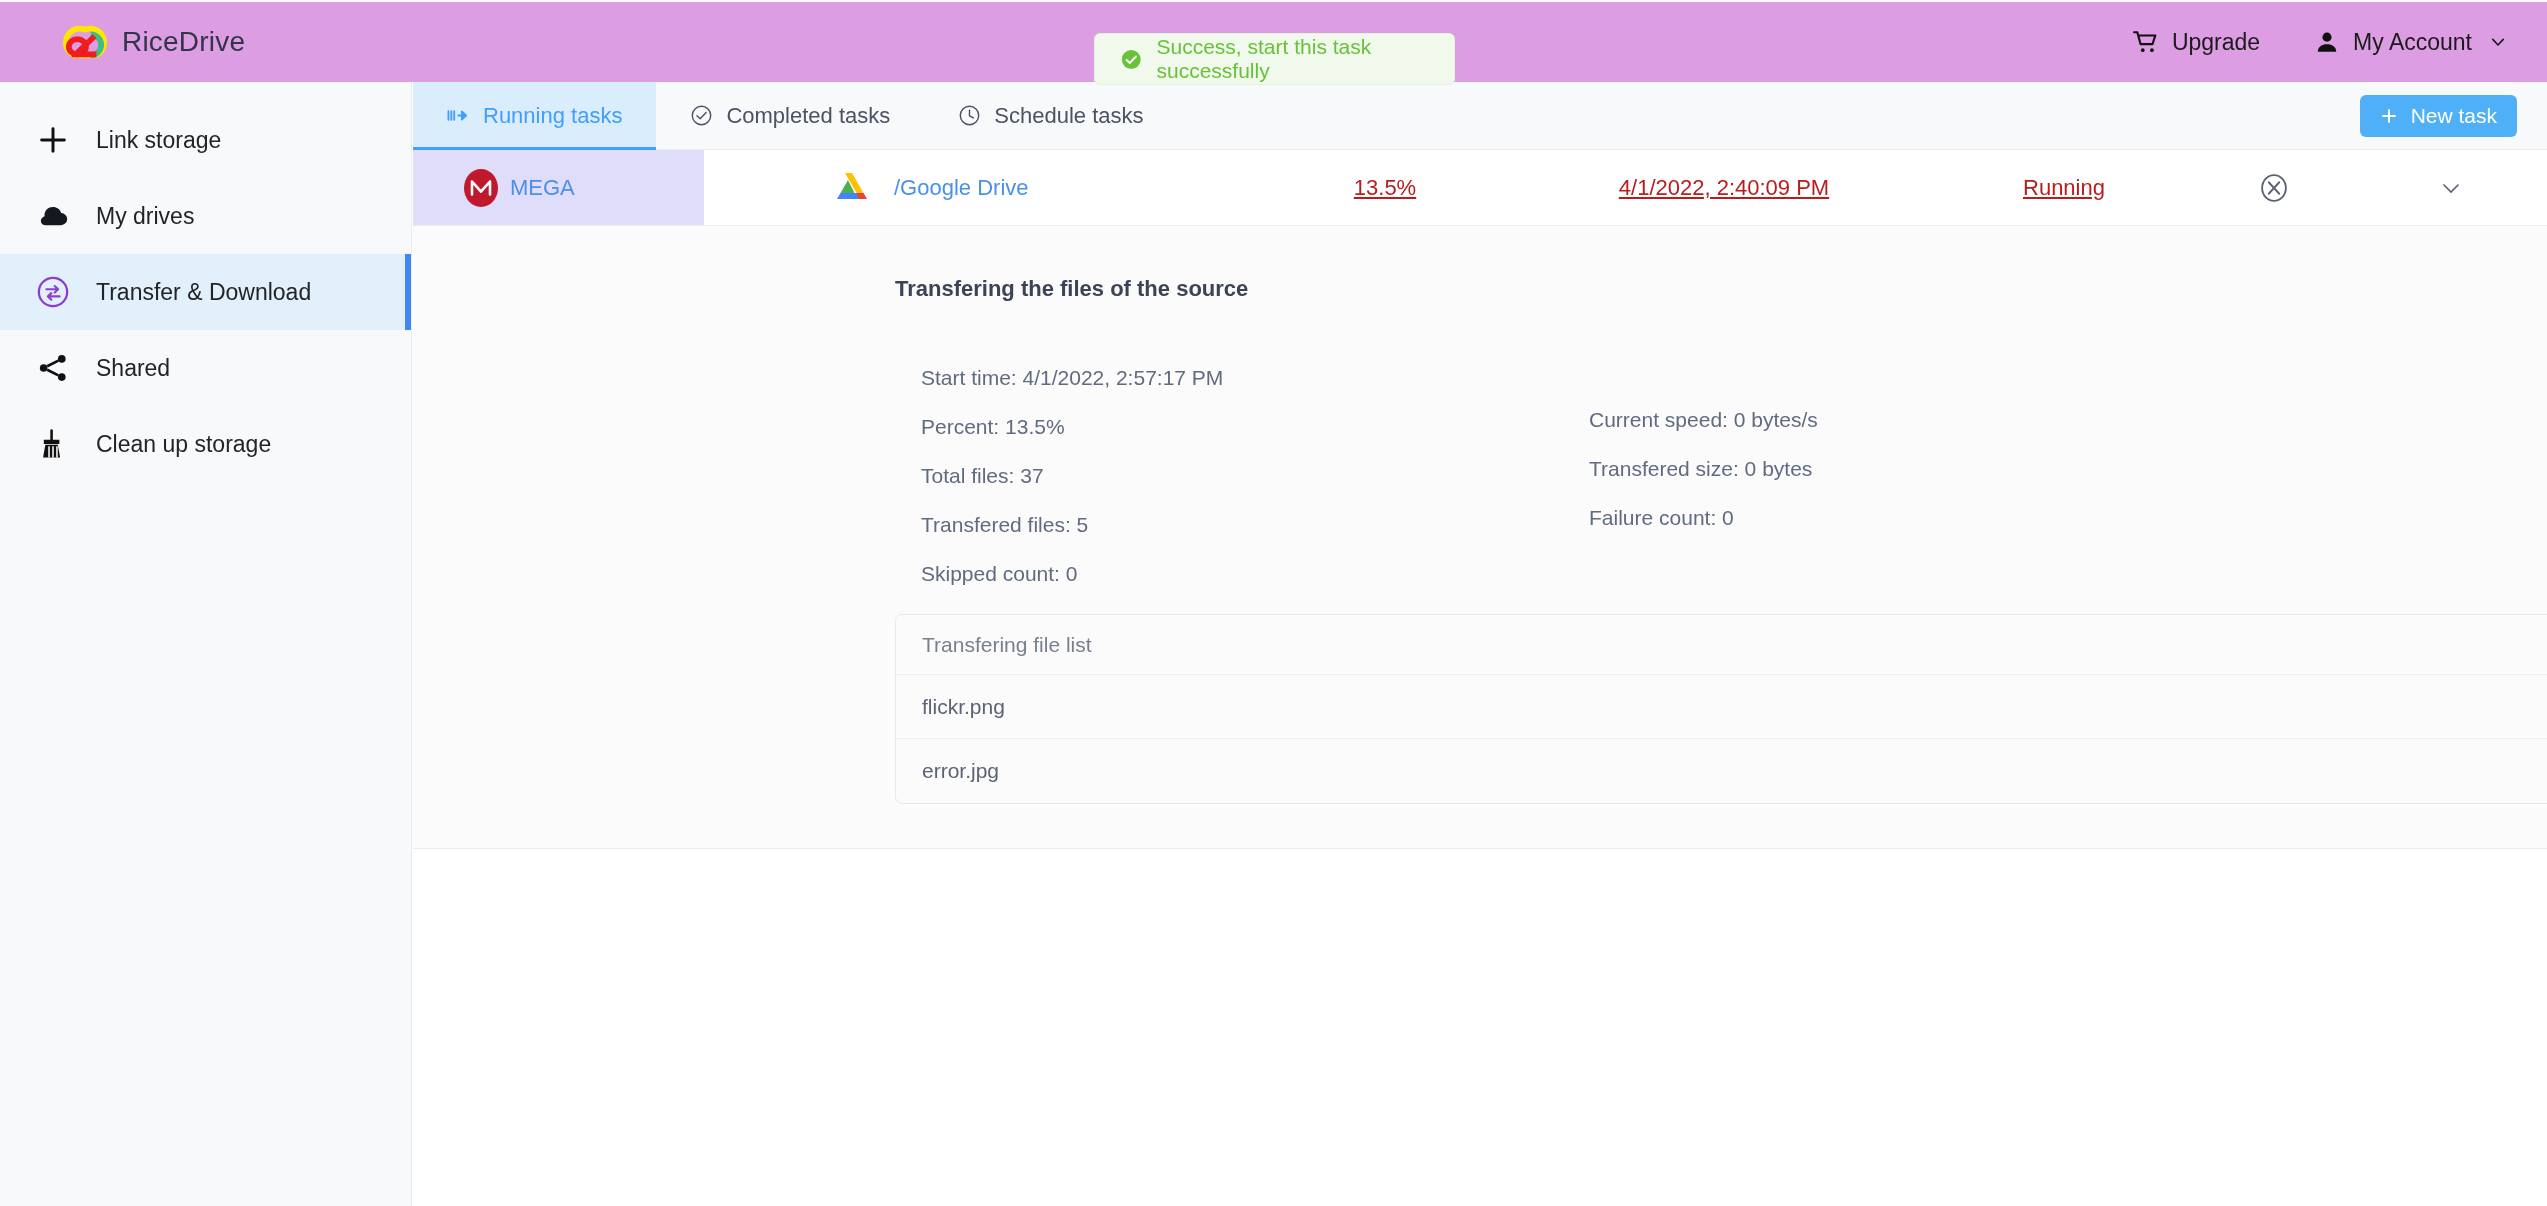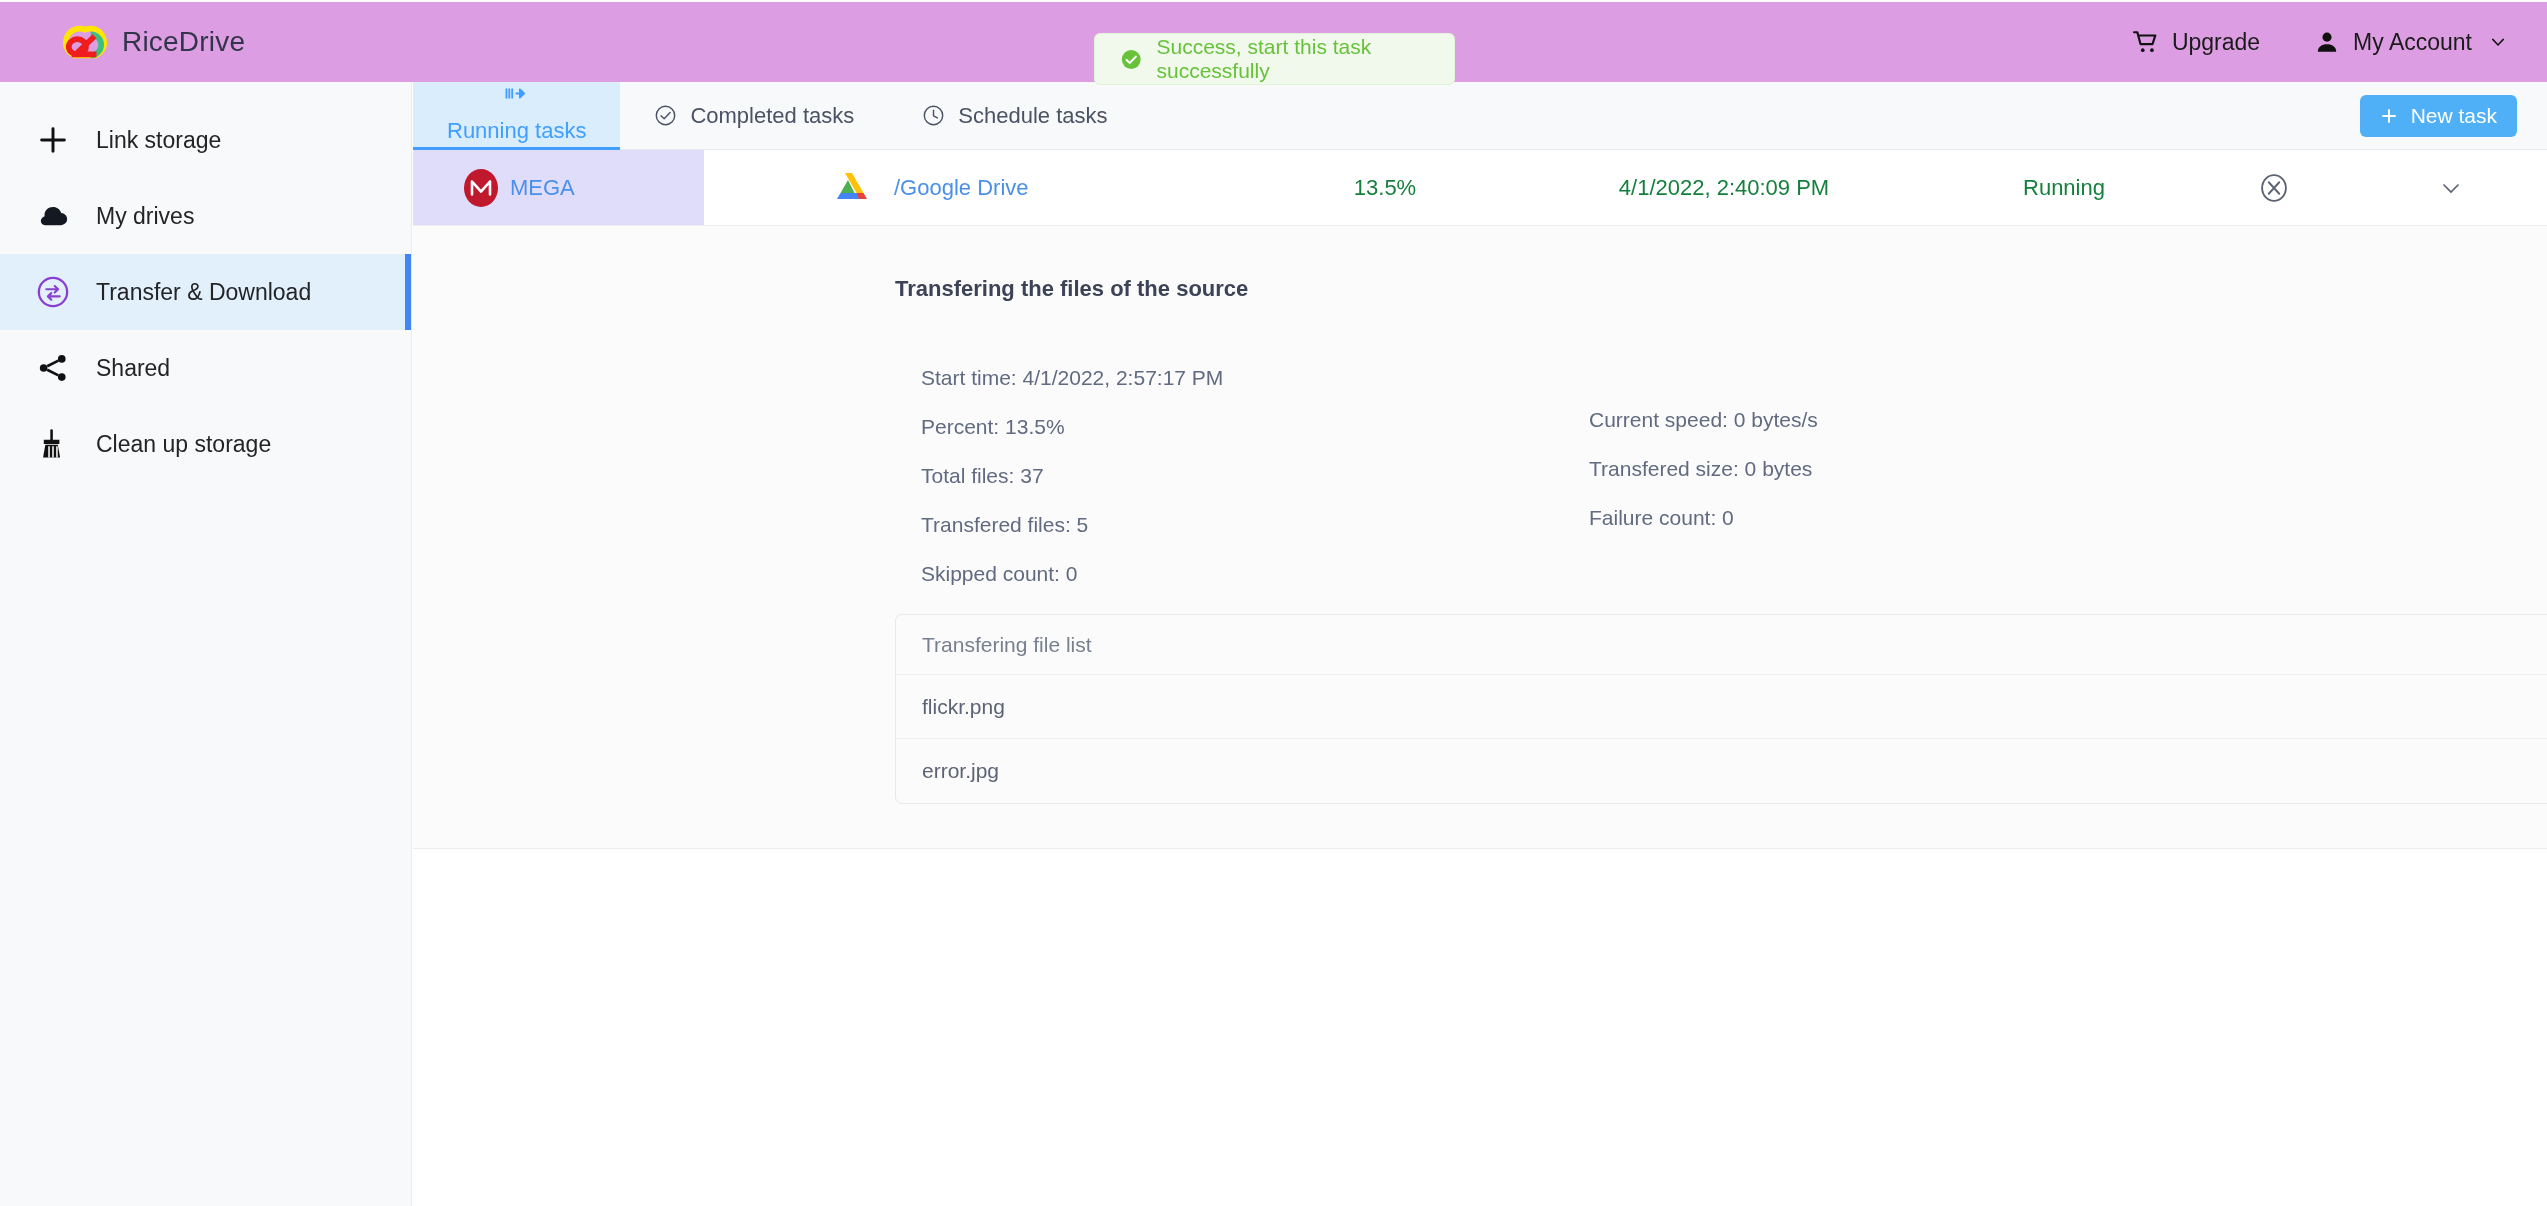--- a/index.html
+++ b/index.html
@@ -63,21 +63,21 @@
     width: 2134px; height: 1124px; background: #ffffff;
   }
   .tabbar {
     height: 68px; background: #f8f9fb; border-bottom: 1px solid #e9ebee;
     display: flex; align-items: stretch; position: relative;
   }
   .tab {
     display: flex; align-items: center; gap: 13px; padding: 0 34px;
     font-size: 22px; color: #4a5264; cursor: pointer; position: relative;
   }
-  .tab.active { background: #d9edfd; color: #409eff; flex-direction: column; }
+  .tab.active { background: #d9edfd; color: #409eff; }
   .tab.active::after {
     content: ""; position: absolute; left: 0; right: 0; bottom: -1px; height: 3px;
     background: #409eff;
   }
   .tab-ico { width: 23px; height: 23px; display: block; }
   .newtask {
     position: absolute; right: 30px; top: 13px; height: 42px;
     background: #4fb0f7; color: #fff; border: none; border-radius: 6px;
     font-size: 21px; font-family: inherit; padding: 0 20px;
     display: flex; align-items: center; gap: 13px; cursor: pointer;
@@ -93,21 +93,21 @@
   .cell-src {
     width: 291px; background: #e0ddfb; gap: 9px; padding-left: 48px;
   }
   .cell-dst { width: 552px; gap: 22px; padding-left: 128px; }
   .cell-pct { width: 258px; justify-content: center; }
   .cell-time { width: 420px; justify-content: center; }
   .cell-status { width: 260px; justify-content: center; }
   .cell-cancel { width: 160px; justify-content: center; }
   .cell-expand { flex: 1; justify-content: center; }
   .link-blue { color: #4a90e8; font-size: 22px; }
-  .plain { color: #15803d; font-size: 22px; }
+  .plain { color: #b91c1c; font-size: 22px; text-decoration: underline; }
   .mega-ico { width: 40px; height: 40px; display: block; }
   .gd-ico { width: 40px; height: 40px; display: block; }
   .cancel-ico { width: 30px; height: 30px; display: block; cursor: pointer; }
   .chev-ico { width: 24px; height: 24px; display: block; cursor: pointer; }
 
   
   .detail { background: #fbfbfb; padding: 0 0 44px 0; border-bottom: 1px solid #e9ebee; }
   .detail-title {
     font-size: 22px; color: #3d4356; font-weight: bold;
     padding: 50px 0 0 482px; margin-bottom: 64px;

